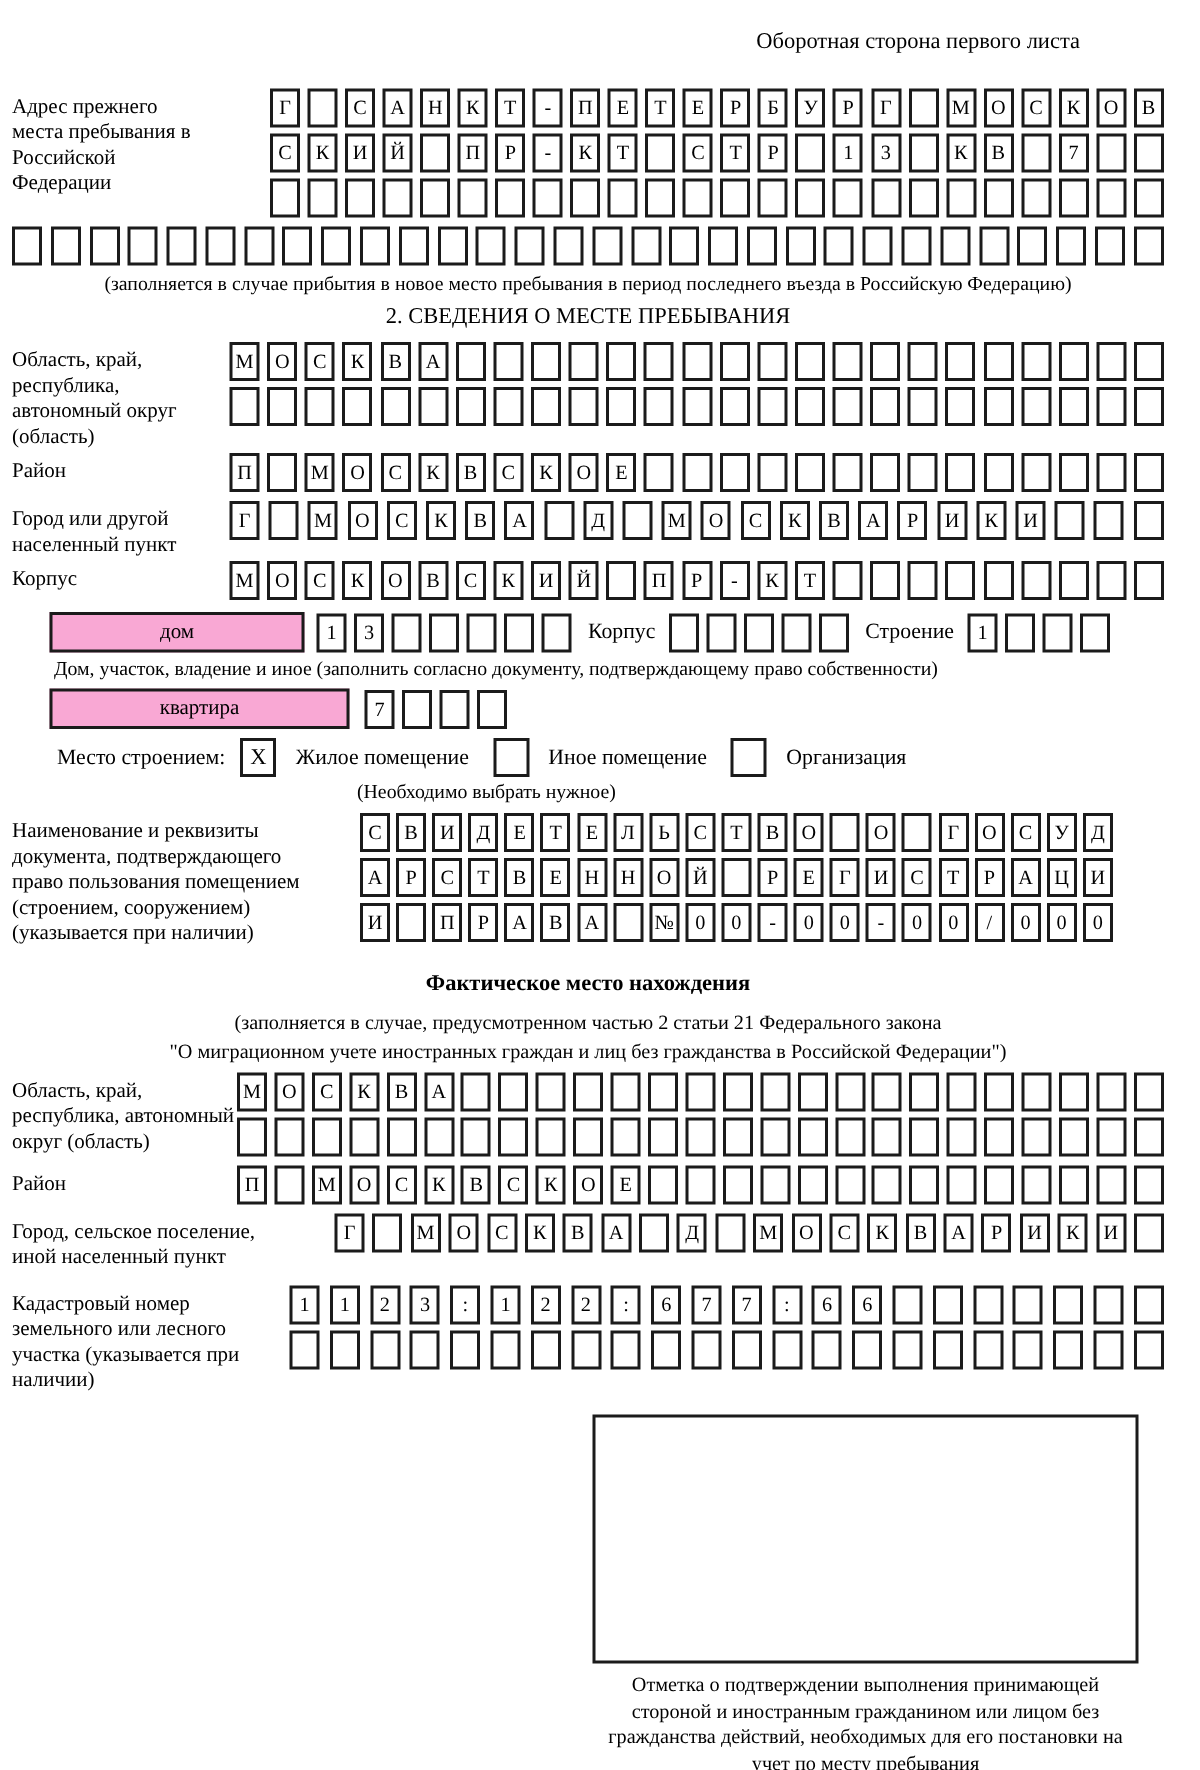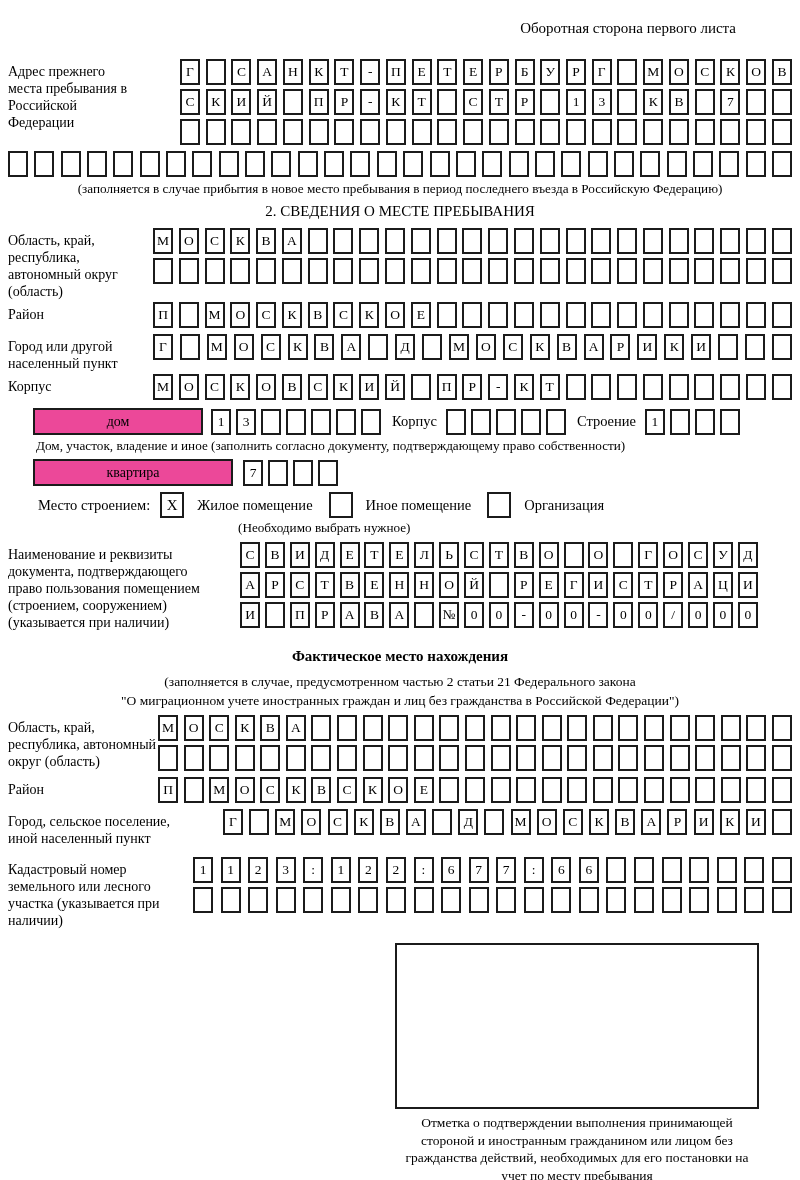--- a/index.html
+++ b/index.html
@@ -1,17 +1,17 @@
 <!DOCTYPE html>
 <html><head>
 <meta charset="utf-8">
 <style>
   html,body{margin:0;padding:0;background:#fff;}
   body{width:800px;height:1180px;font-family:"Liberation Serif",serif;color:#000;overflow:hidden;}
-  .page{box-sizing:border-box;width:800px;height:1178px;padding:12px 8px 0 8px;}
+  .page{box-sizing:border-box;width:800px;height:1178px;padding:12px 24px 0 8px;}
 
   .top-note{font-size:15px;text-align:right;padding-right:56px;margin-top:8px;}
 
   
   .cb{box-sizing:border-box;flex:0 0 auto;width:20px;height:26px;border:2px solid #1b1b1b;
       display:inline-flex;align-items:center;justify-content:center;
       font-size:13.5px;line-height:1;background:#fff;}
   .boxrow{display:flex;justify-content:space-between;margin-bottom:4px;}
   .rows{flex:1;min-width:0;}
   .field{display:flex;align-items:flex-start;margin-bottom:2px;}
@@ -22,21 +22,21 @@
   .w-city2{width:215px;padding-right:20px;}
   .w-cad{width:185px;padding-right:30px;}
   .w-doc{width:232px;padding-right:20px;}
   .doc-rows{margin-right:34px;}
 
   .note{font-size:13.2px;text-align:center;line-height:16px;margin:2px 0 4px 0;}
   .note-left{font-size:13.2px;line-height:16px;margin:1px 0 5px 28px;}
   .sec-title{font-size:15px;font-weight:normal;text-align:center;margin:6px 0 8px 0;}
 
   .wbox{box-sizing:border-box;border:2px solid #1b1b1b;height:27px;display:flex;
-        align-items:center;justify-content:center;font-size:14px;background:#ec4899;flex:0 0 auto;}
+        align-items:center;justify-content:center;font-size:14px;background:#f9a8d4;flex:0 0 auto;}
   .tight{display:flex;justify-content:flex-start;}
   .tight .cb{margin-right:5px;}
   .house-line{display:flex;align-items:center;margin:4px 0 3px 25px;}
   .inline-label{font-size:14.5px;margin:0 9px 0 6px;flex:0 0 auto;}
   .apt-line{display:flex;align-items:flex-end;margin:4px 0 3px 25px;}
 
   .place-line{display:flex;align-items:center;margin:6px 0 2px 30px;font-size:14.5px;}
   .chk{box-sizing:border-box;width:24px;height:26px;border:2px solid #1b1b1b;display:inline-flex;
        align-items:center;justify-content:center;font-size:15px;margin:0 13px 0 16px;flex:0 0 auto;}
   .chk.first{margin-left:10px;}

